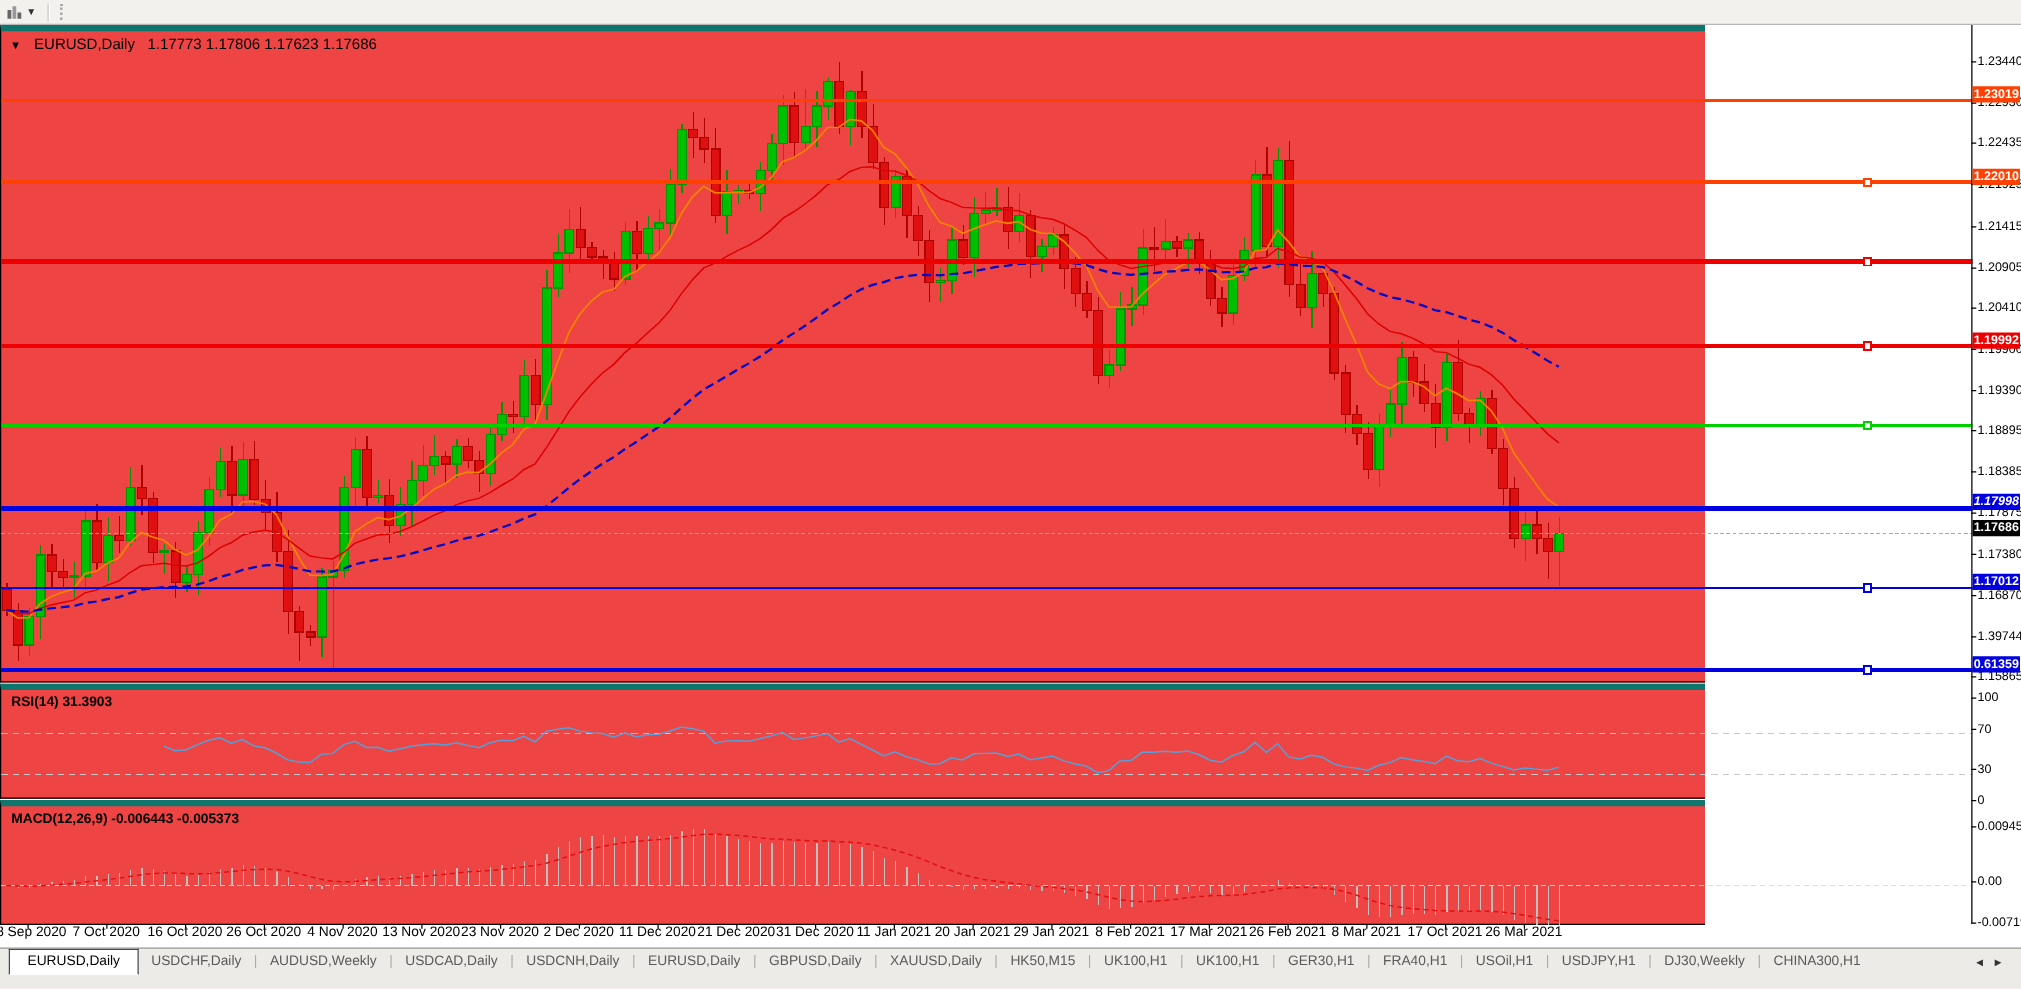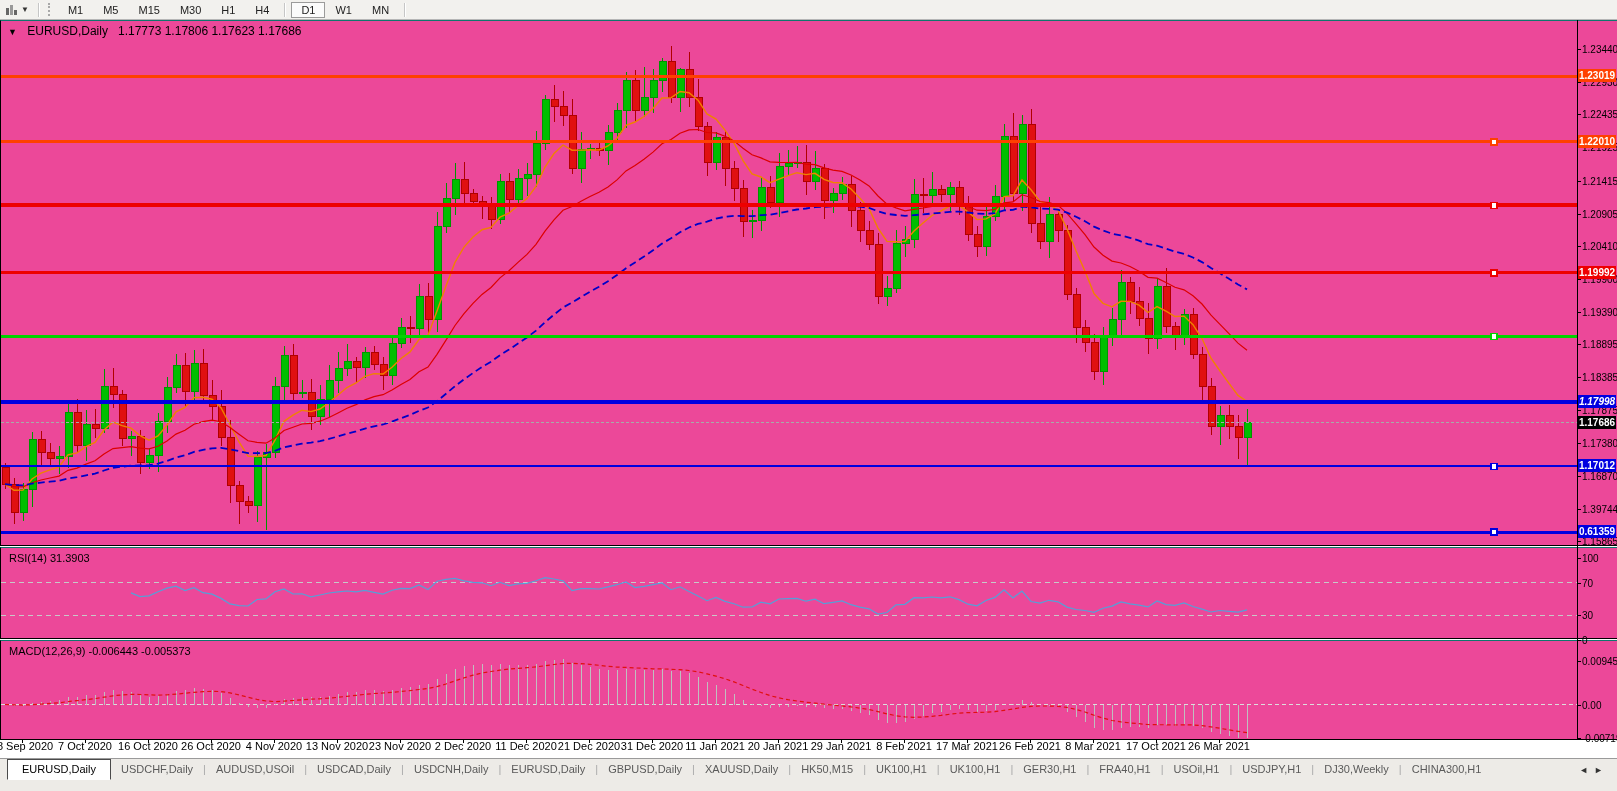--- a/index.html
+++ b/index.html
@@ -5,29 +5,29 @@
   html,body{margin:0;padding:0;width:1617px;height:791px;overflow:hidden;background:#fff;
     font-family:"Liberation Sans",sans-serif;-webkit-font-smoothing:none;position:relative;}
   #toolbar{position:absolute;top:0;left:0;width:1617px;height:20px;background:#F2F1EE;
     border-bottom:1px solid #B6B6B6;display:flex;align-items:center;box-sizing:border-box;padding-left:5px;}
   .tool-icon{display:inline-flex;align-items:flex-end;height:12px;margin-right:2px;}
   .caret{font-size:8px;color:#333;margin:0 4px 0 1px;}
   .grip{width:2px;height:13px;border-left:2px dotted #A8A8A8;margin:0 6px 0 3px;}
   .vsep{width:1px;height:14px;background:#C6C6C6;border-right:1px solid #fff;margin:0 5px;}
   .tf-btn{font-size:11px;color:#222;padding:1px 9px;border:1px solid transparent;cursor:default;}
   .tf-btn.active{background:#FBFBFB;border:1px solid #9B9B9B;}
-  .panel{position:absolute;left:0;width:1617px;background:#ec4899;border-top:1px solid #0f766e;
+  .panel{position:absolute;left:0;width:1364px;background:#ef4444;border-top:5px solid #0f766e;
     border-bottom:1px solid #000;border-left:1px solid #000;box-sizing:border-box;}
   #main-panel{top:20px;height:526px;}
   #rsi-panel{top:547px;height:92px;}
   #macd-panel{top:640px;height:100px;}
   .panel svg{position:absolute;top:0;left:0;}
   #title-strip{position:absolute;top:3px;left:7px;font-size:12px;color:#000;white-space:nowrap;z-index:5;}
   #title-strip .tri{font-size:9px;margin-right:7px;}
-  .ind-label{position:absolute;left:8px;top:4px;font-size:11px;color:#000;z-index:5;white-space:nowrap;}
+  .ind-label{position:absolute;left:8px;top:4px;font-size:11px;color:#000;z-index:5;white-space:nowrap;font-weight:bold;}
   #overlay{position:absolute;top:0;left:0;width:1617px;height:791px;pointer-events:none;z-index:6;}
   .axis-label{position:absolute;left:1582px;font-size:10px;color:#000;white-space:nowrap;}
   .tickmark{position:absolute;left:1577px;width:4px;height:1px;background:#000;}
   .price-badge{position:absolute;left:1578px;width:38px;height:13px;font-size:10px;font-weight:bold;
     color:#fff;text-align:center;line-height:13px;}
   #axis-divider{position:absolute;left:1577px;top:20px;width:1px;height:719px;background:#000;}
   #date-axis{position:absolute;top:740px;left:0;width:1617px;height:18px;background:#fff;}
   .date-label{position:absolute;top:4px;width:80px;margin-left:-40px;text-align:center;font-size:11px;color:#000;white-space:nowrap;}
   .date-tick{position:absolute;top:0;width:1px;height:3px;background:#000;}
   #tab-bar{position:absolute;top:758px;left:0;width:1617px;height:33px;background:#EDEBE7;
@@ -45,33 +45,20 @@
   <span class="tool-icon">
     <svg width="13" height="12">
       <rect x="1" y="4" width="3" height="7" fill="#666"></rect>
       <rect x="5" y="1" width="3" height="10" fill="#999"></rect>
       <rect x="9" y="6" width="3" height="5" fill="#666"></rect>
     </svg>
   </span>
   <span class="caret">▼</span>
   <span class="vsep"></span>
   <span class="grip"></span>
-  <span id="tf-buttons" style="display: inline-flex; align-items: center;">
-      <span class="tf-btn">M1</span>
-      <span class="tf-btn">M5</span>
-      <span class="tf-btn">M15</span>
-      <span class="tf-btn">M30</span>
-      <span class="tf-btn">H1</span>
-      <span class="tf-btn">H4</span>
-      <span class="vsep"></span>
-      <span class="tf-btn active">D1</span>
-      <span class="tf-btn">W1</span>
-      <span class="tf-btn">MN</span>
-      <span class="vsep"></span>
-    </span>
 </div>
 
 <div id="main-panel" class="panel">
   <div id="title-strip">
     <span class="tri">▼</span>
     <span>EURUSD,Daily</span>
     <span>&nbsp;</span>
     <span>1.17773 1.17806 1.17623 1.17686</span>
   </div>
 <svg width="1577" height="524" shape-rendering="crispEdges">
@@ -573,21 +560,21 @@
     <div class="date-label" style="left: 1156px; top: 0px;">17 Oct 2021</div>
     <div class="date-tick" style="left: 1219px; top: 0px;"></div>
     <div class="date-label" style="left: 1219px; top: 0px;">26 Mar 2021</div>
   </div>
 
 <div id="tab-bar">
   <span id="tabs-host" style="display:flex;align-items:flex-start;">
       <span class="tab active">EURUSD,Daily</span>
       <span class="tab">USDCHF,Daily</span>
       <span class="tab-div">|</span>
-      <span class="tab">AUDUSD,USOil</span>
+      <span class="tab">AUDUSD,Weekly</span>
       <span class="tab-div">|</span>
       <span class="tab">USDCAD,Daily</span>
       <span class="tab-div">|</span>
       <span class="tab">USDCNH,Daily</span>
       <span class="tab-div">|</span>
       <span class="tab">EURUSD,Daily</span>
       <span class="tab-div">|</span>
       <span class="tab">GBPUSD,Daily</span>
       <span class="tab-div">|</span>
       <span class="tab">XAUUSD,Daily</span>

